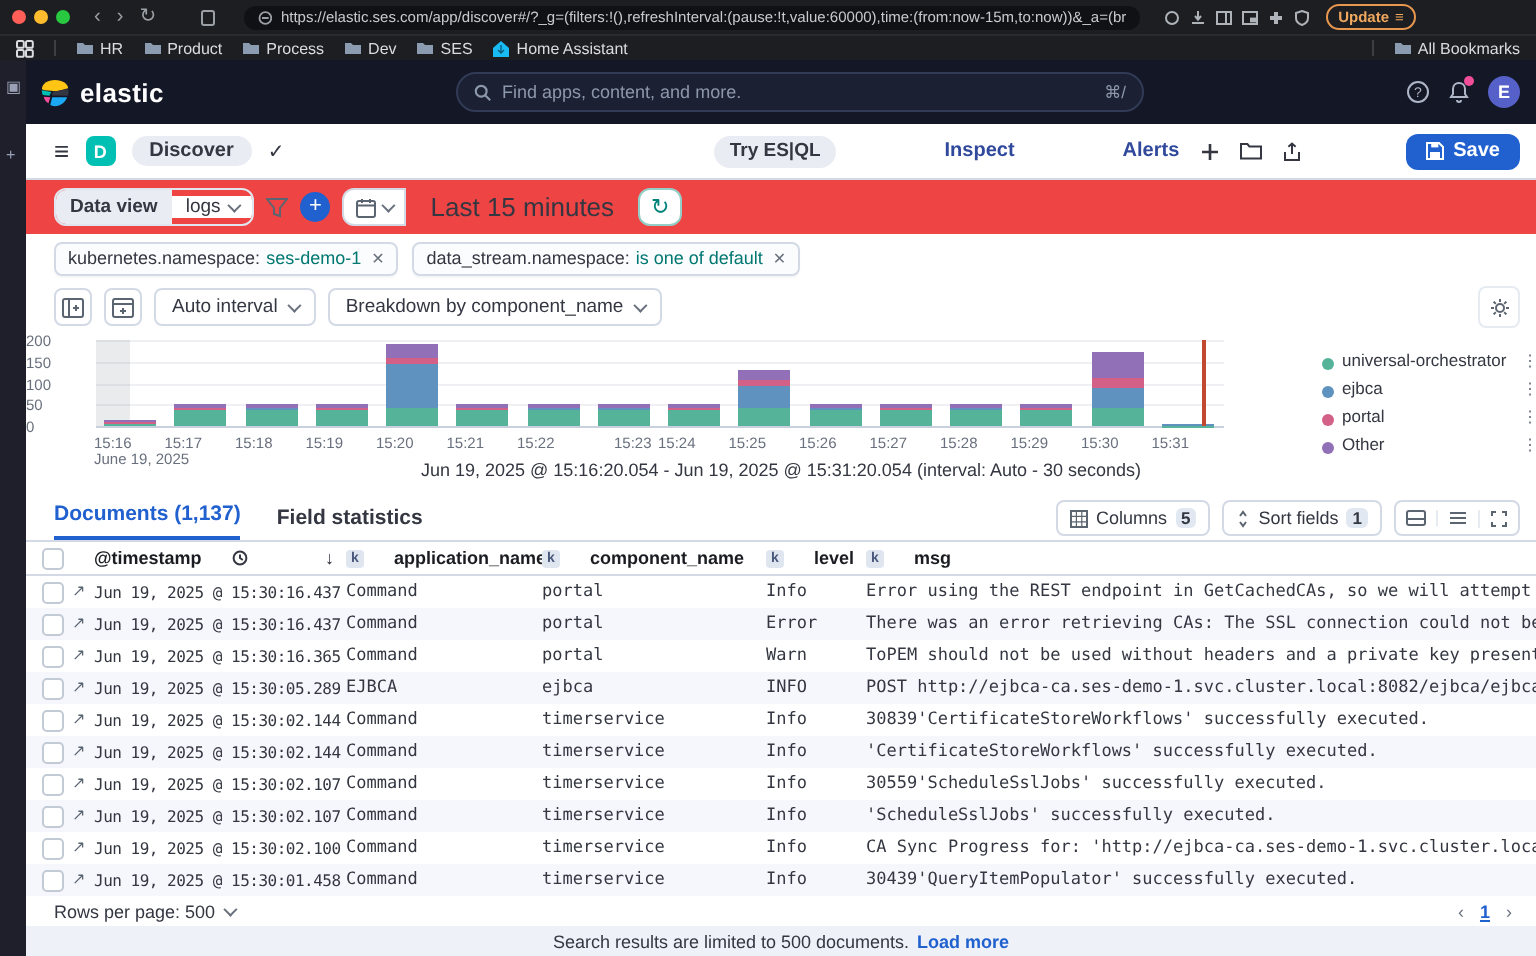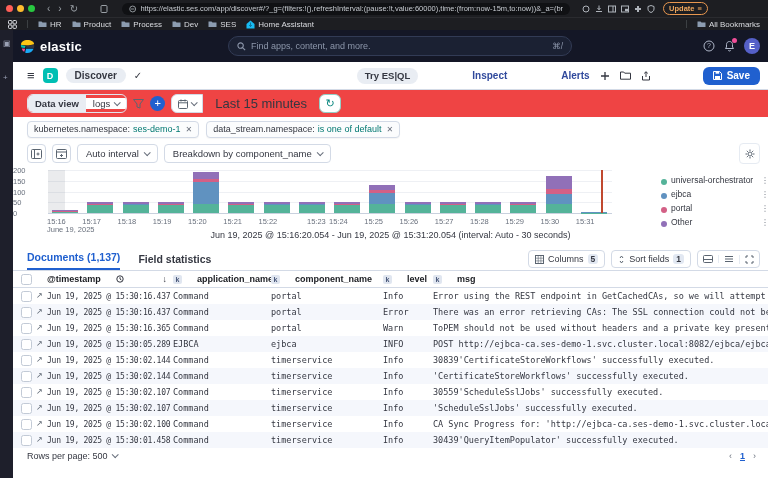--- a/index.html
+++ b/index.html
@@ -725,14 +725,18 @@
       <span>Rows per page: 500</span>
         <span class="chev"></span>
     </span>
     <span class="pager">
       <span>‹</span>
       <span class="page-num">1</span>
       <span>›</span>
     </span>
   </div>
 
+  <div class="sec content banner">
+    <span>Search results are limited to 500 documents.</span>
+    <a href="#">Load more</a>
+  </div>
 
 </div>
 
 </body></html>

